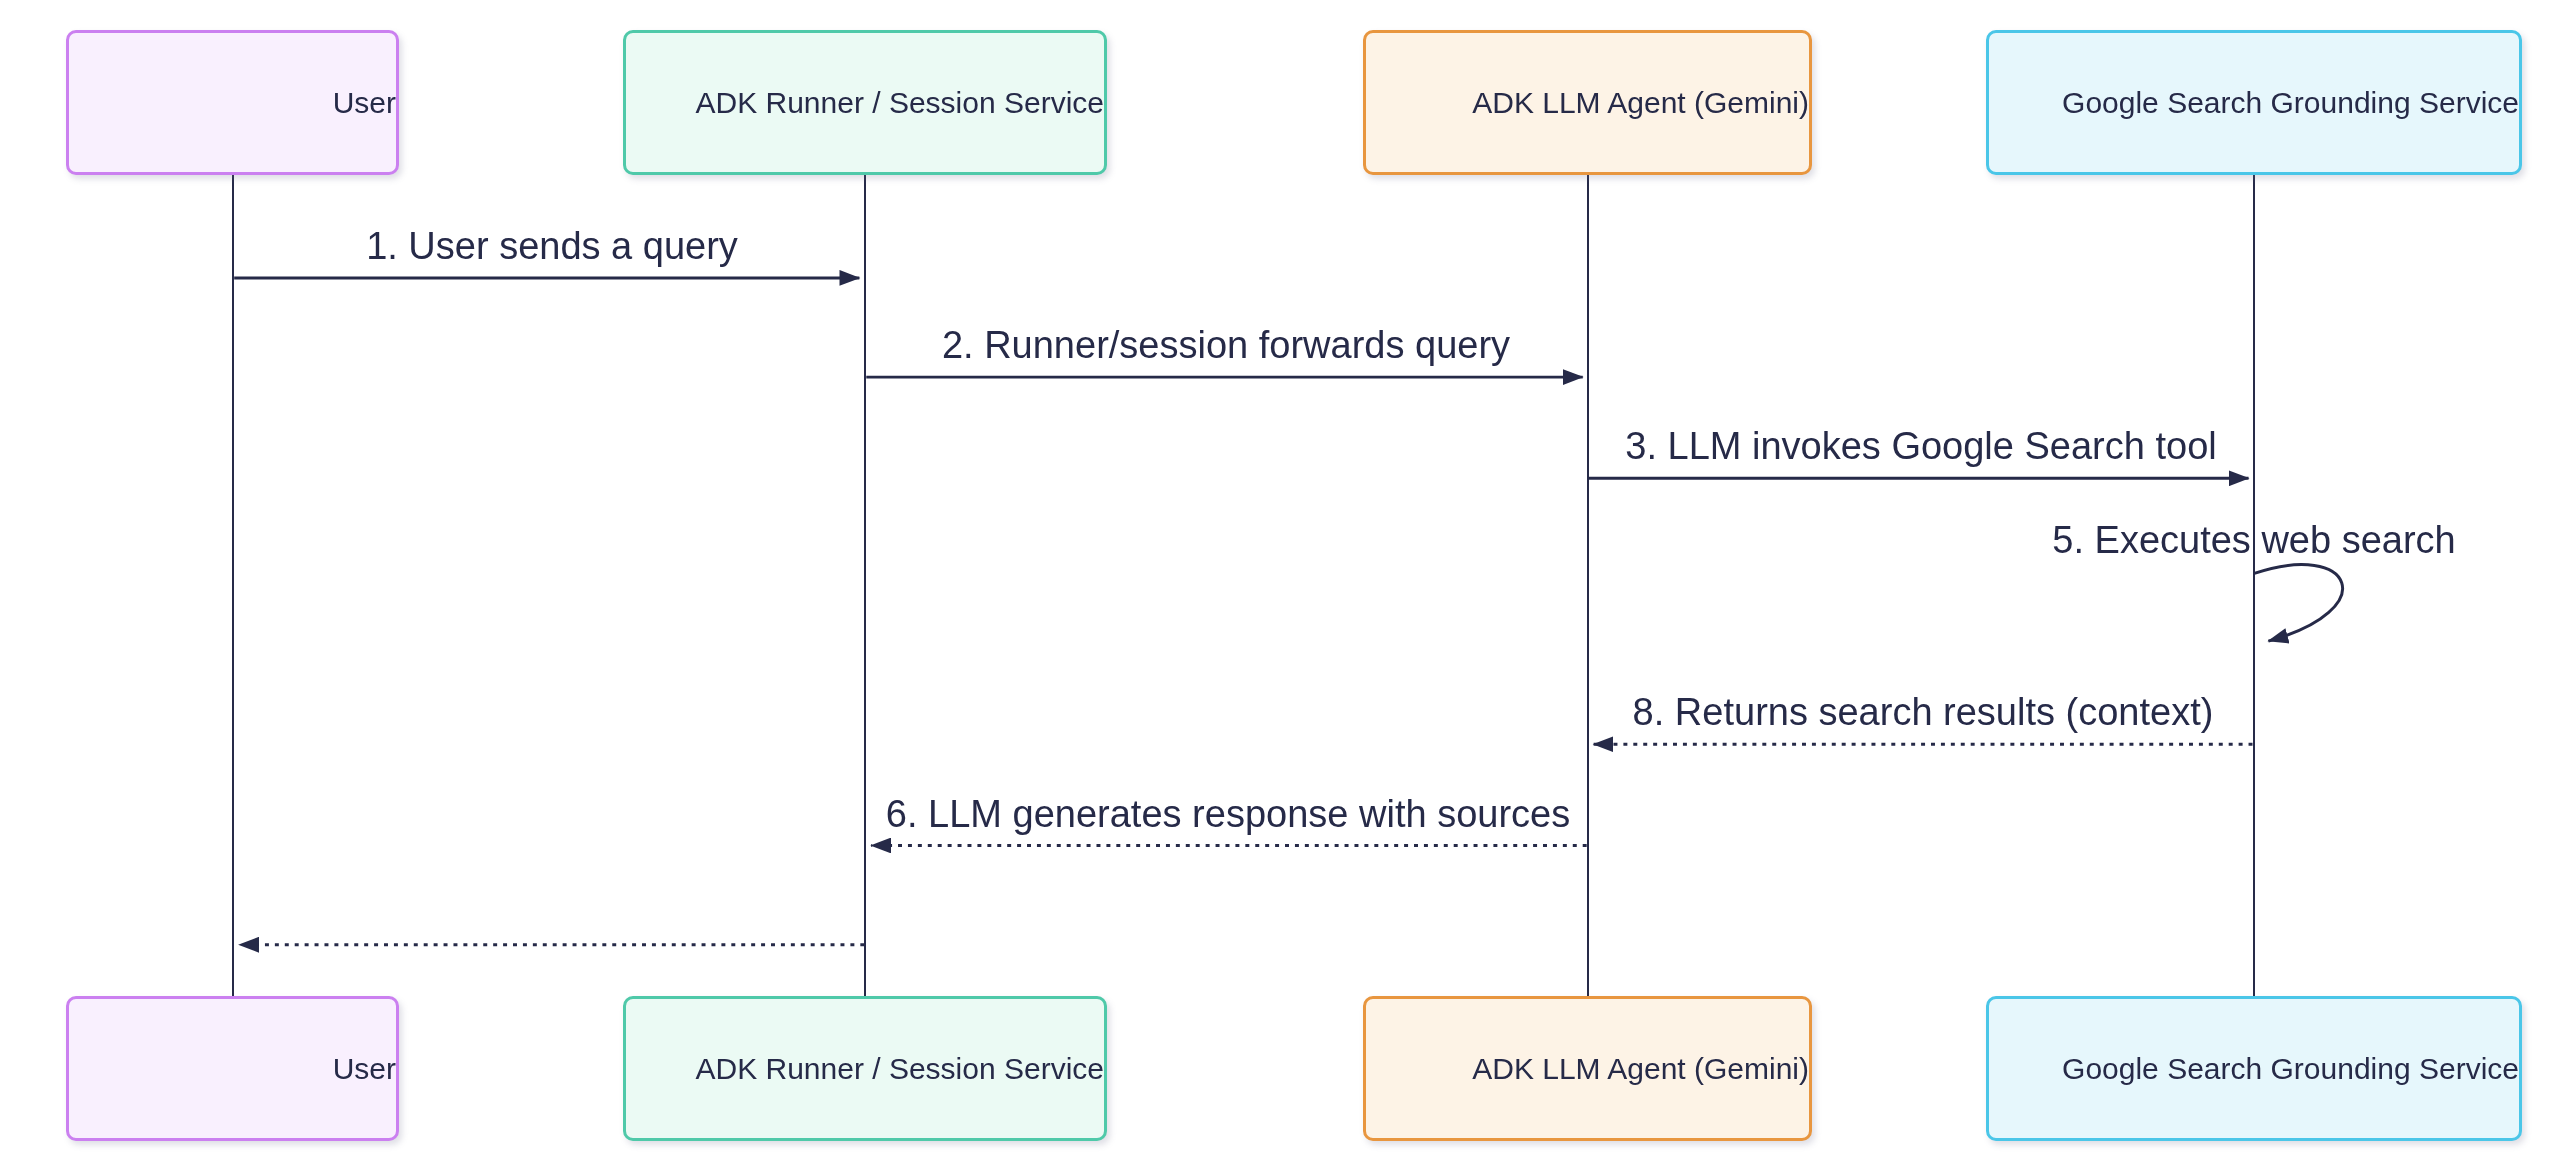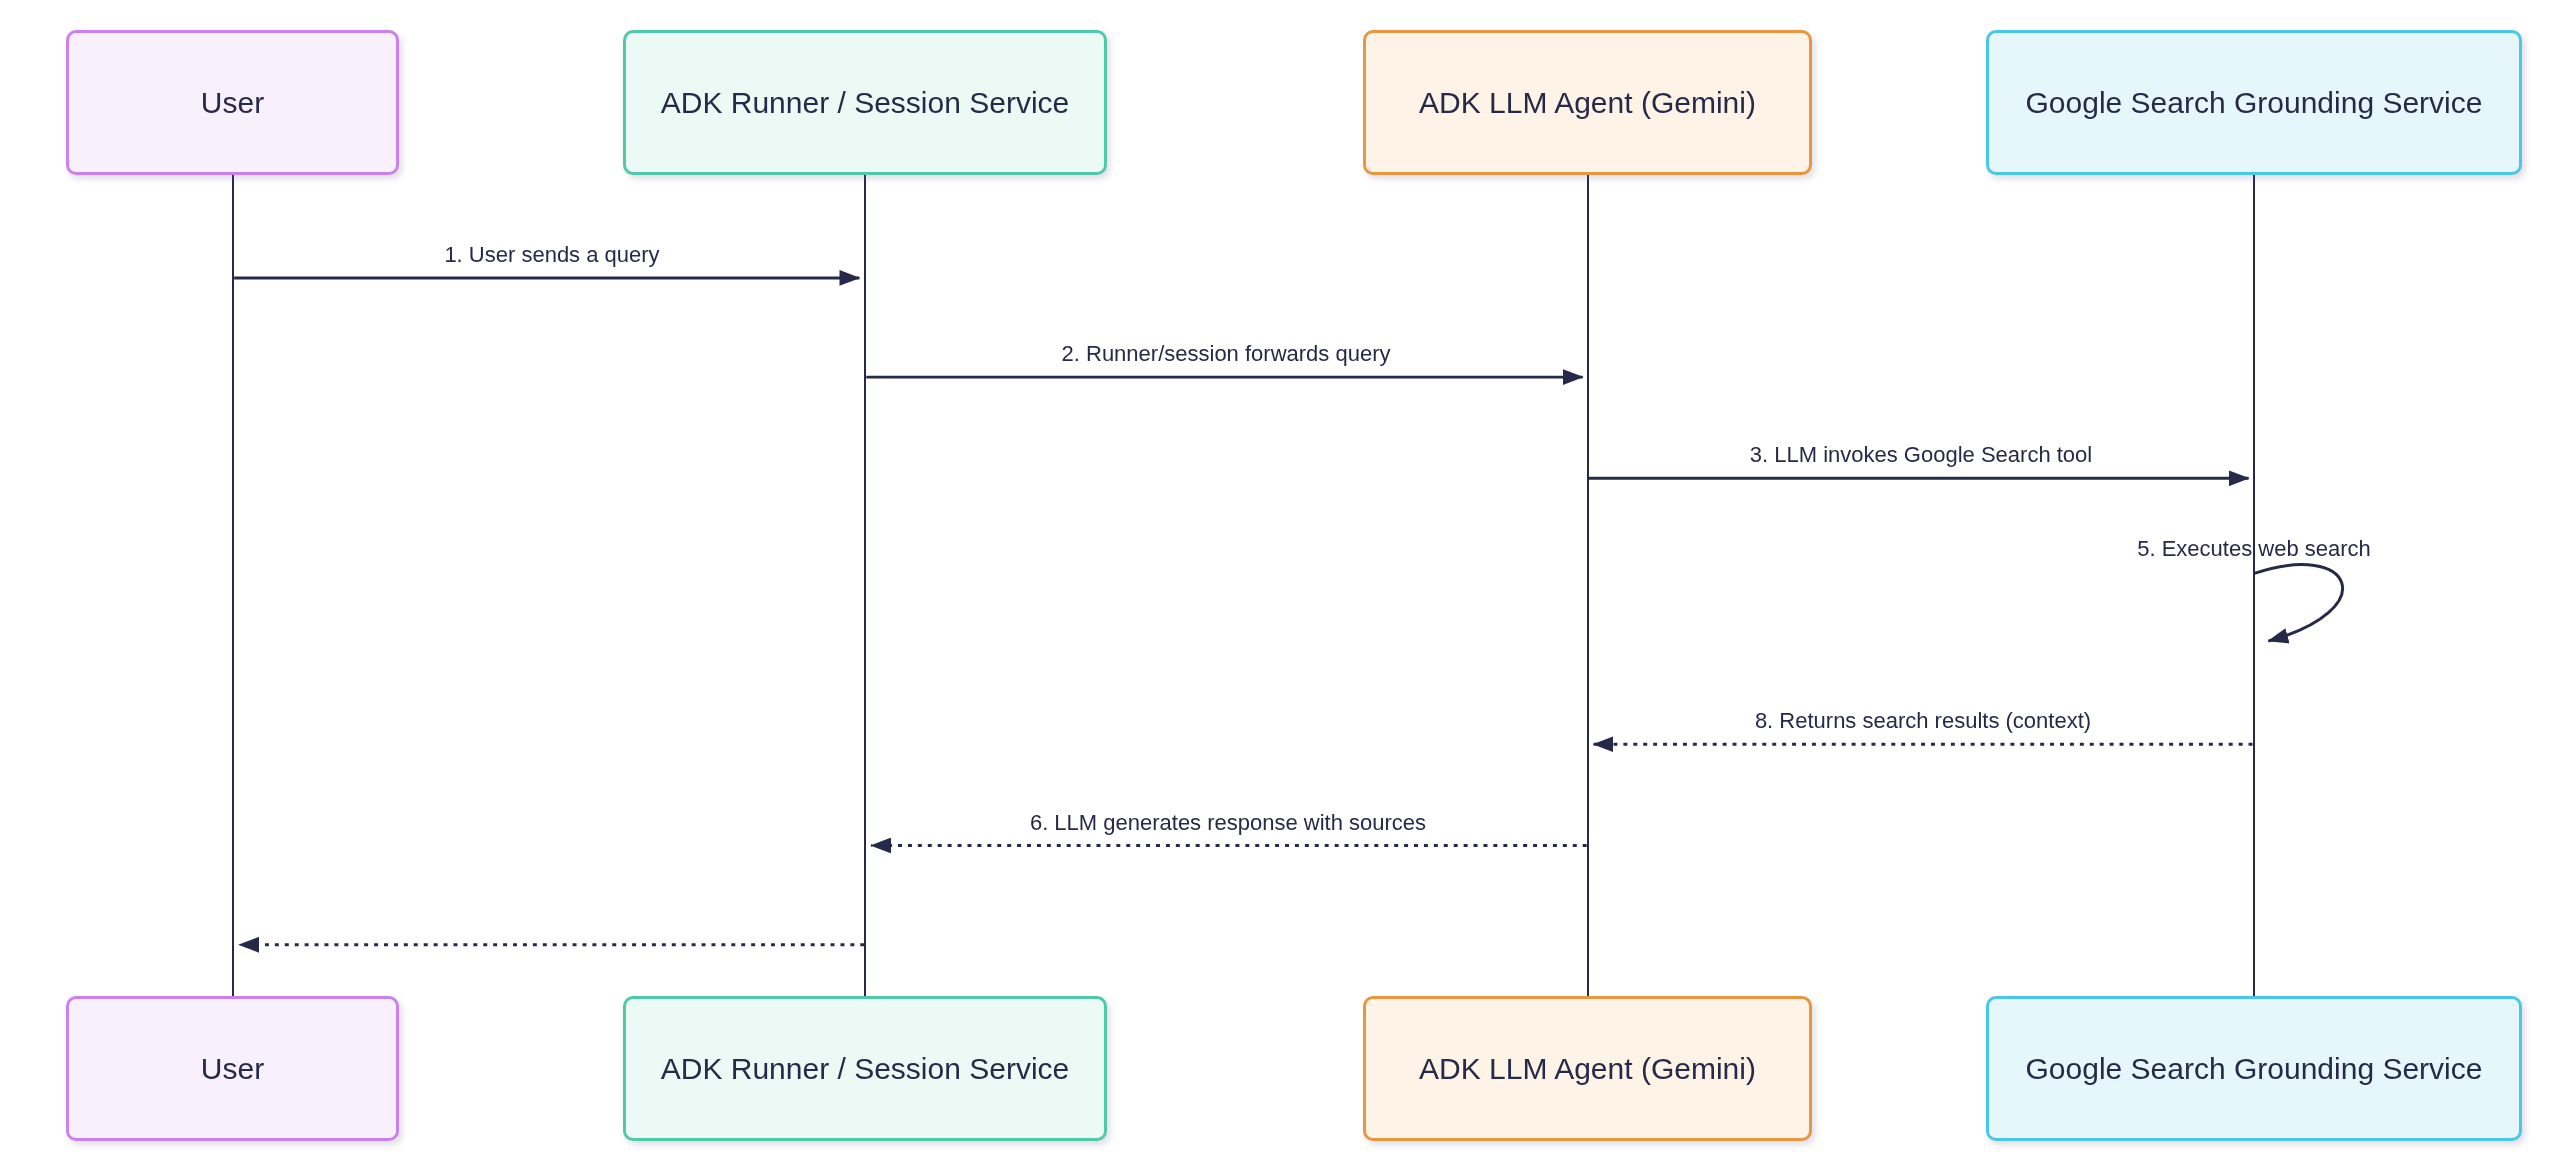--- a/index.html
+++ b/index.html
@@ -27,21 +27,21 @@
   }
 
   .actor-box {
     position: absolute;
     height: 145px;
     border: 3px solid #999;
     border-radius: 10px;
     background: #eee;
     display: flex;
     align-items: center;
-    justify-content: center;
+    justify-content: flex-end;
     box-shadow: 3px 4px 6px rgba(110,110,140,0.22);
   }
   .actor-box span {
     font-size: 30px;
     color: var(--text);
     white-space: nowrap;
   }
   .row-top    { top: 30px; }
   .row-bottom { top: 996px; }
 
@@ -61,21 +61,21 @@
     stroke: var(--line);
     stroke-width: 3;
     fill: none;
   }
   .arrow.dotted { stroke-dasharray: 4 6; }
   .arrowhead { fill: var(--line); }
 
   .msg-label {
     position: absolute;
     transform: translate(-50%, -100%);
-    font-size: 22px;
+    font-size: 38px;
     color: var(--text);
     white-space: nowrap;
   }
 </style>
 </head>
 <body>
 
 <div class="canvas">
 
   <div class="lifeline" style="left:232px"></div>

